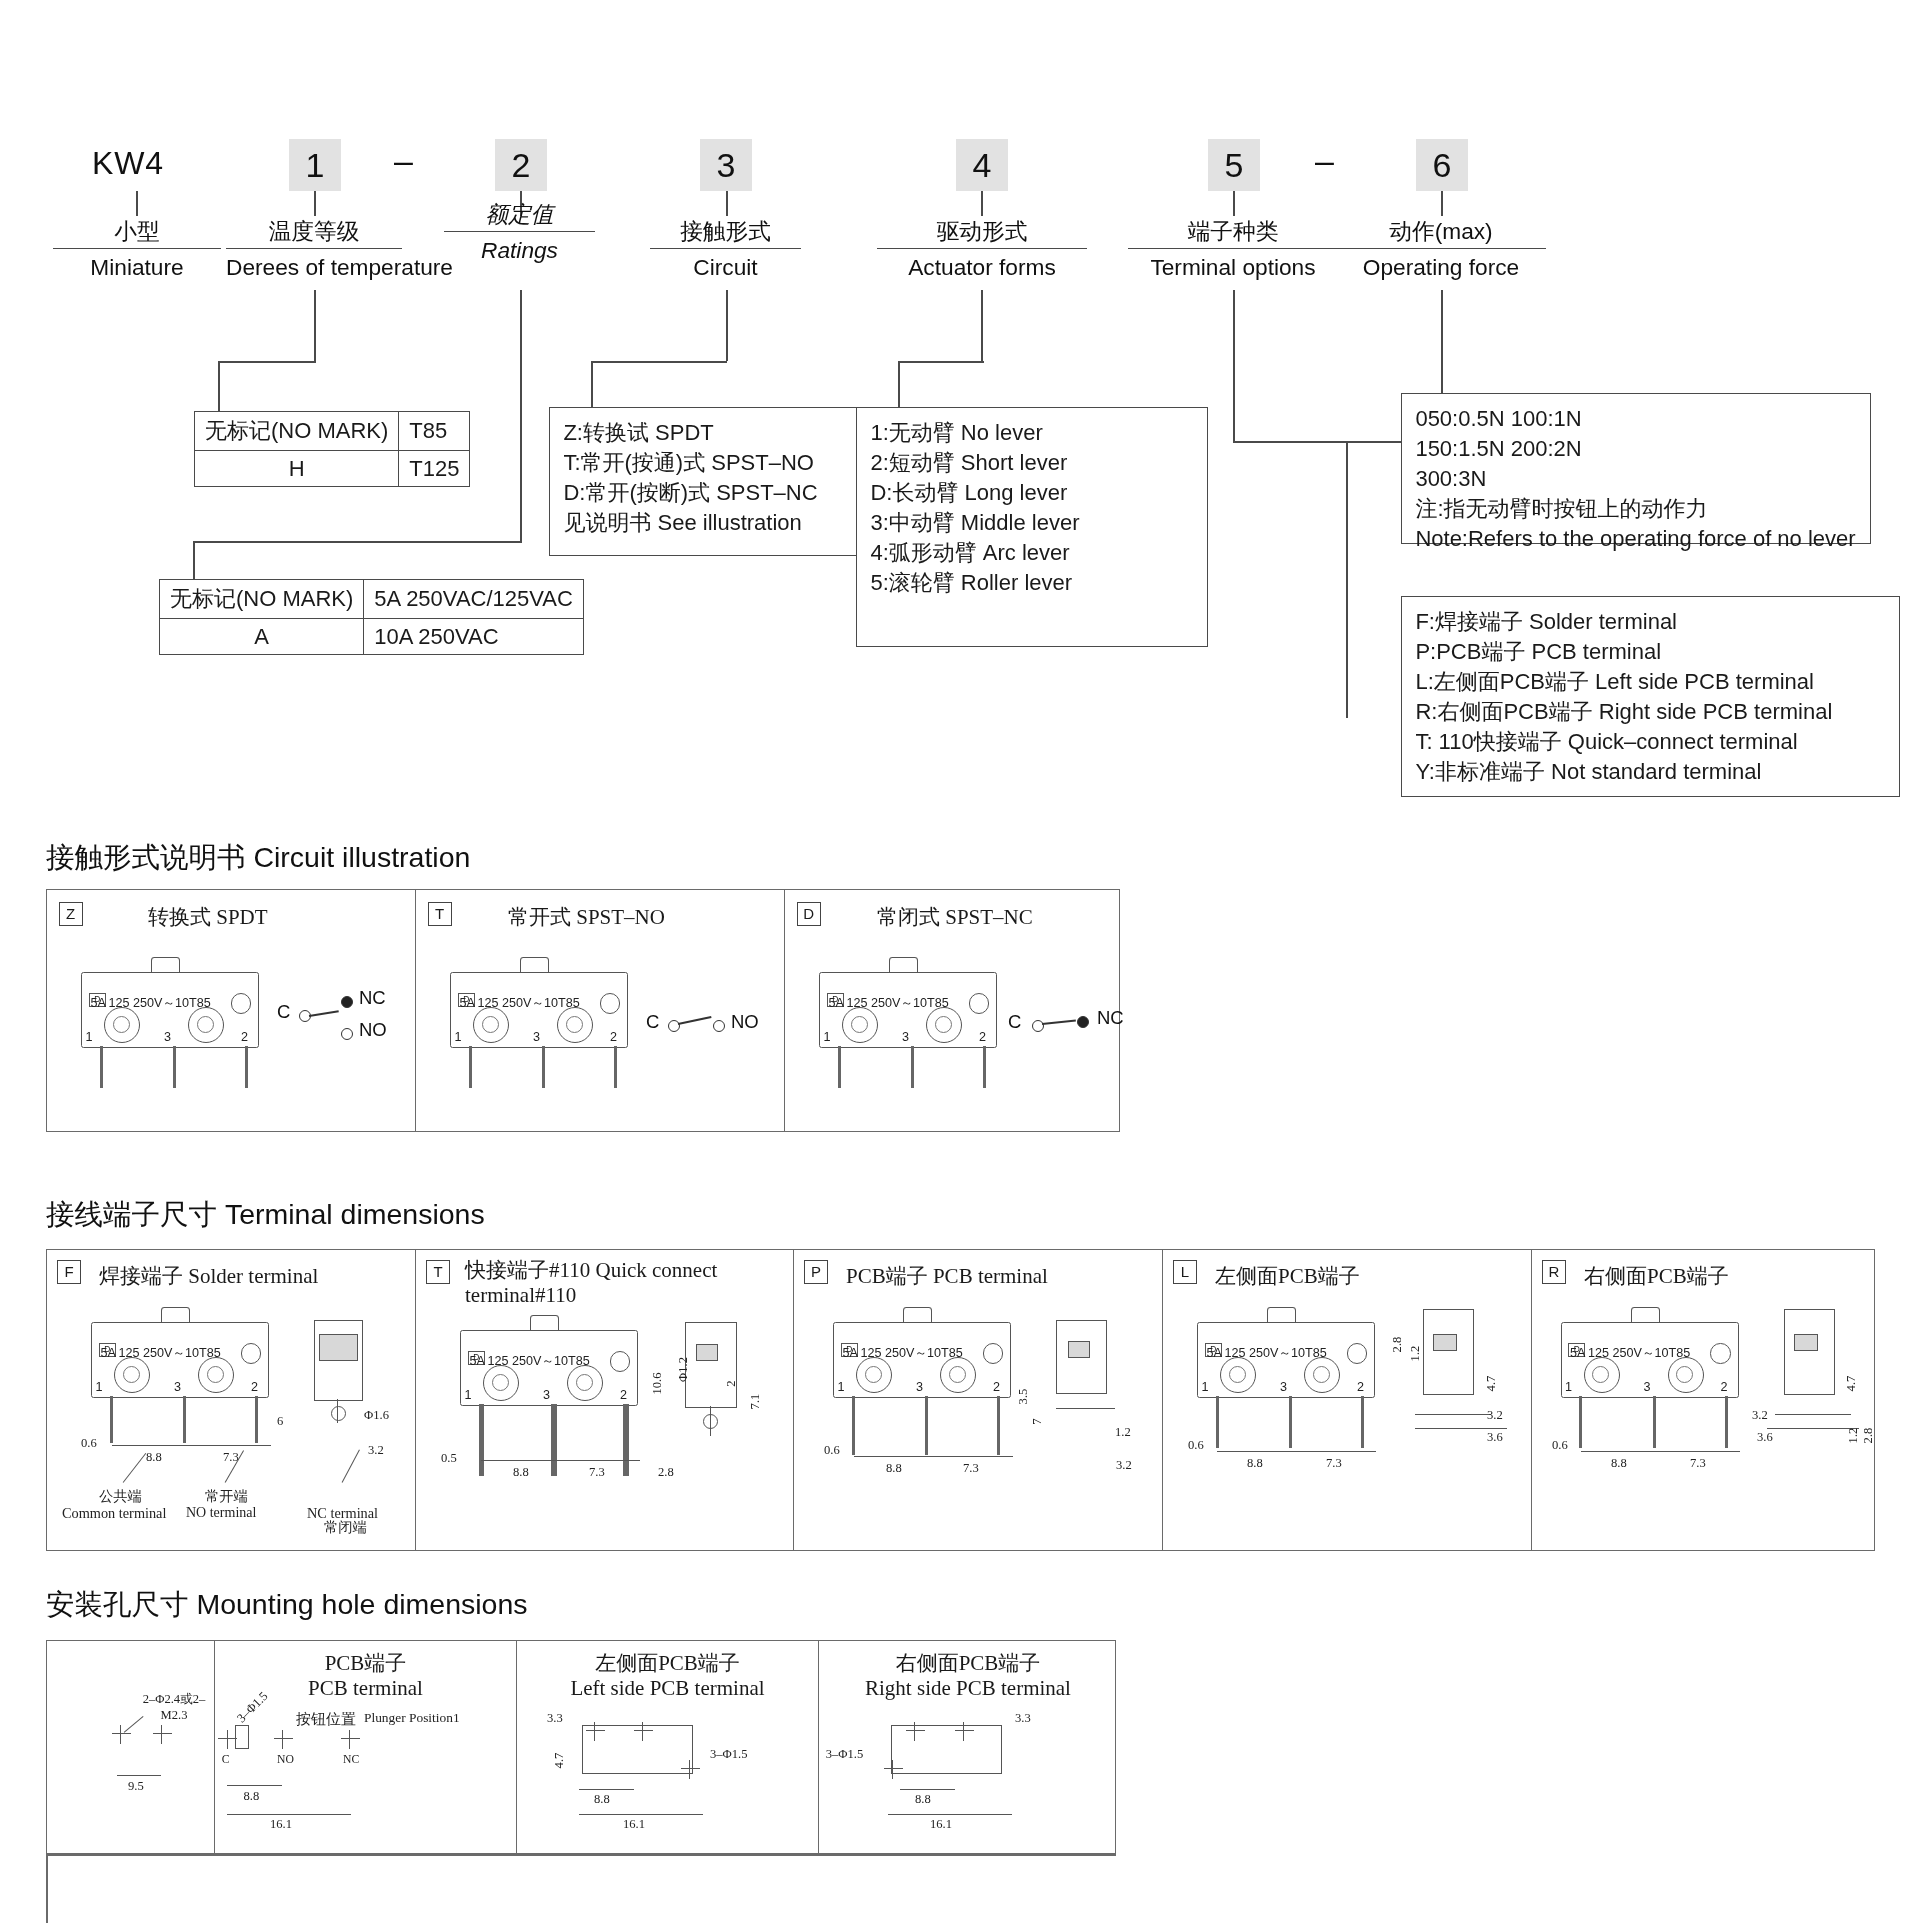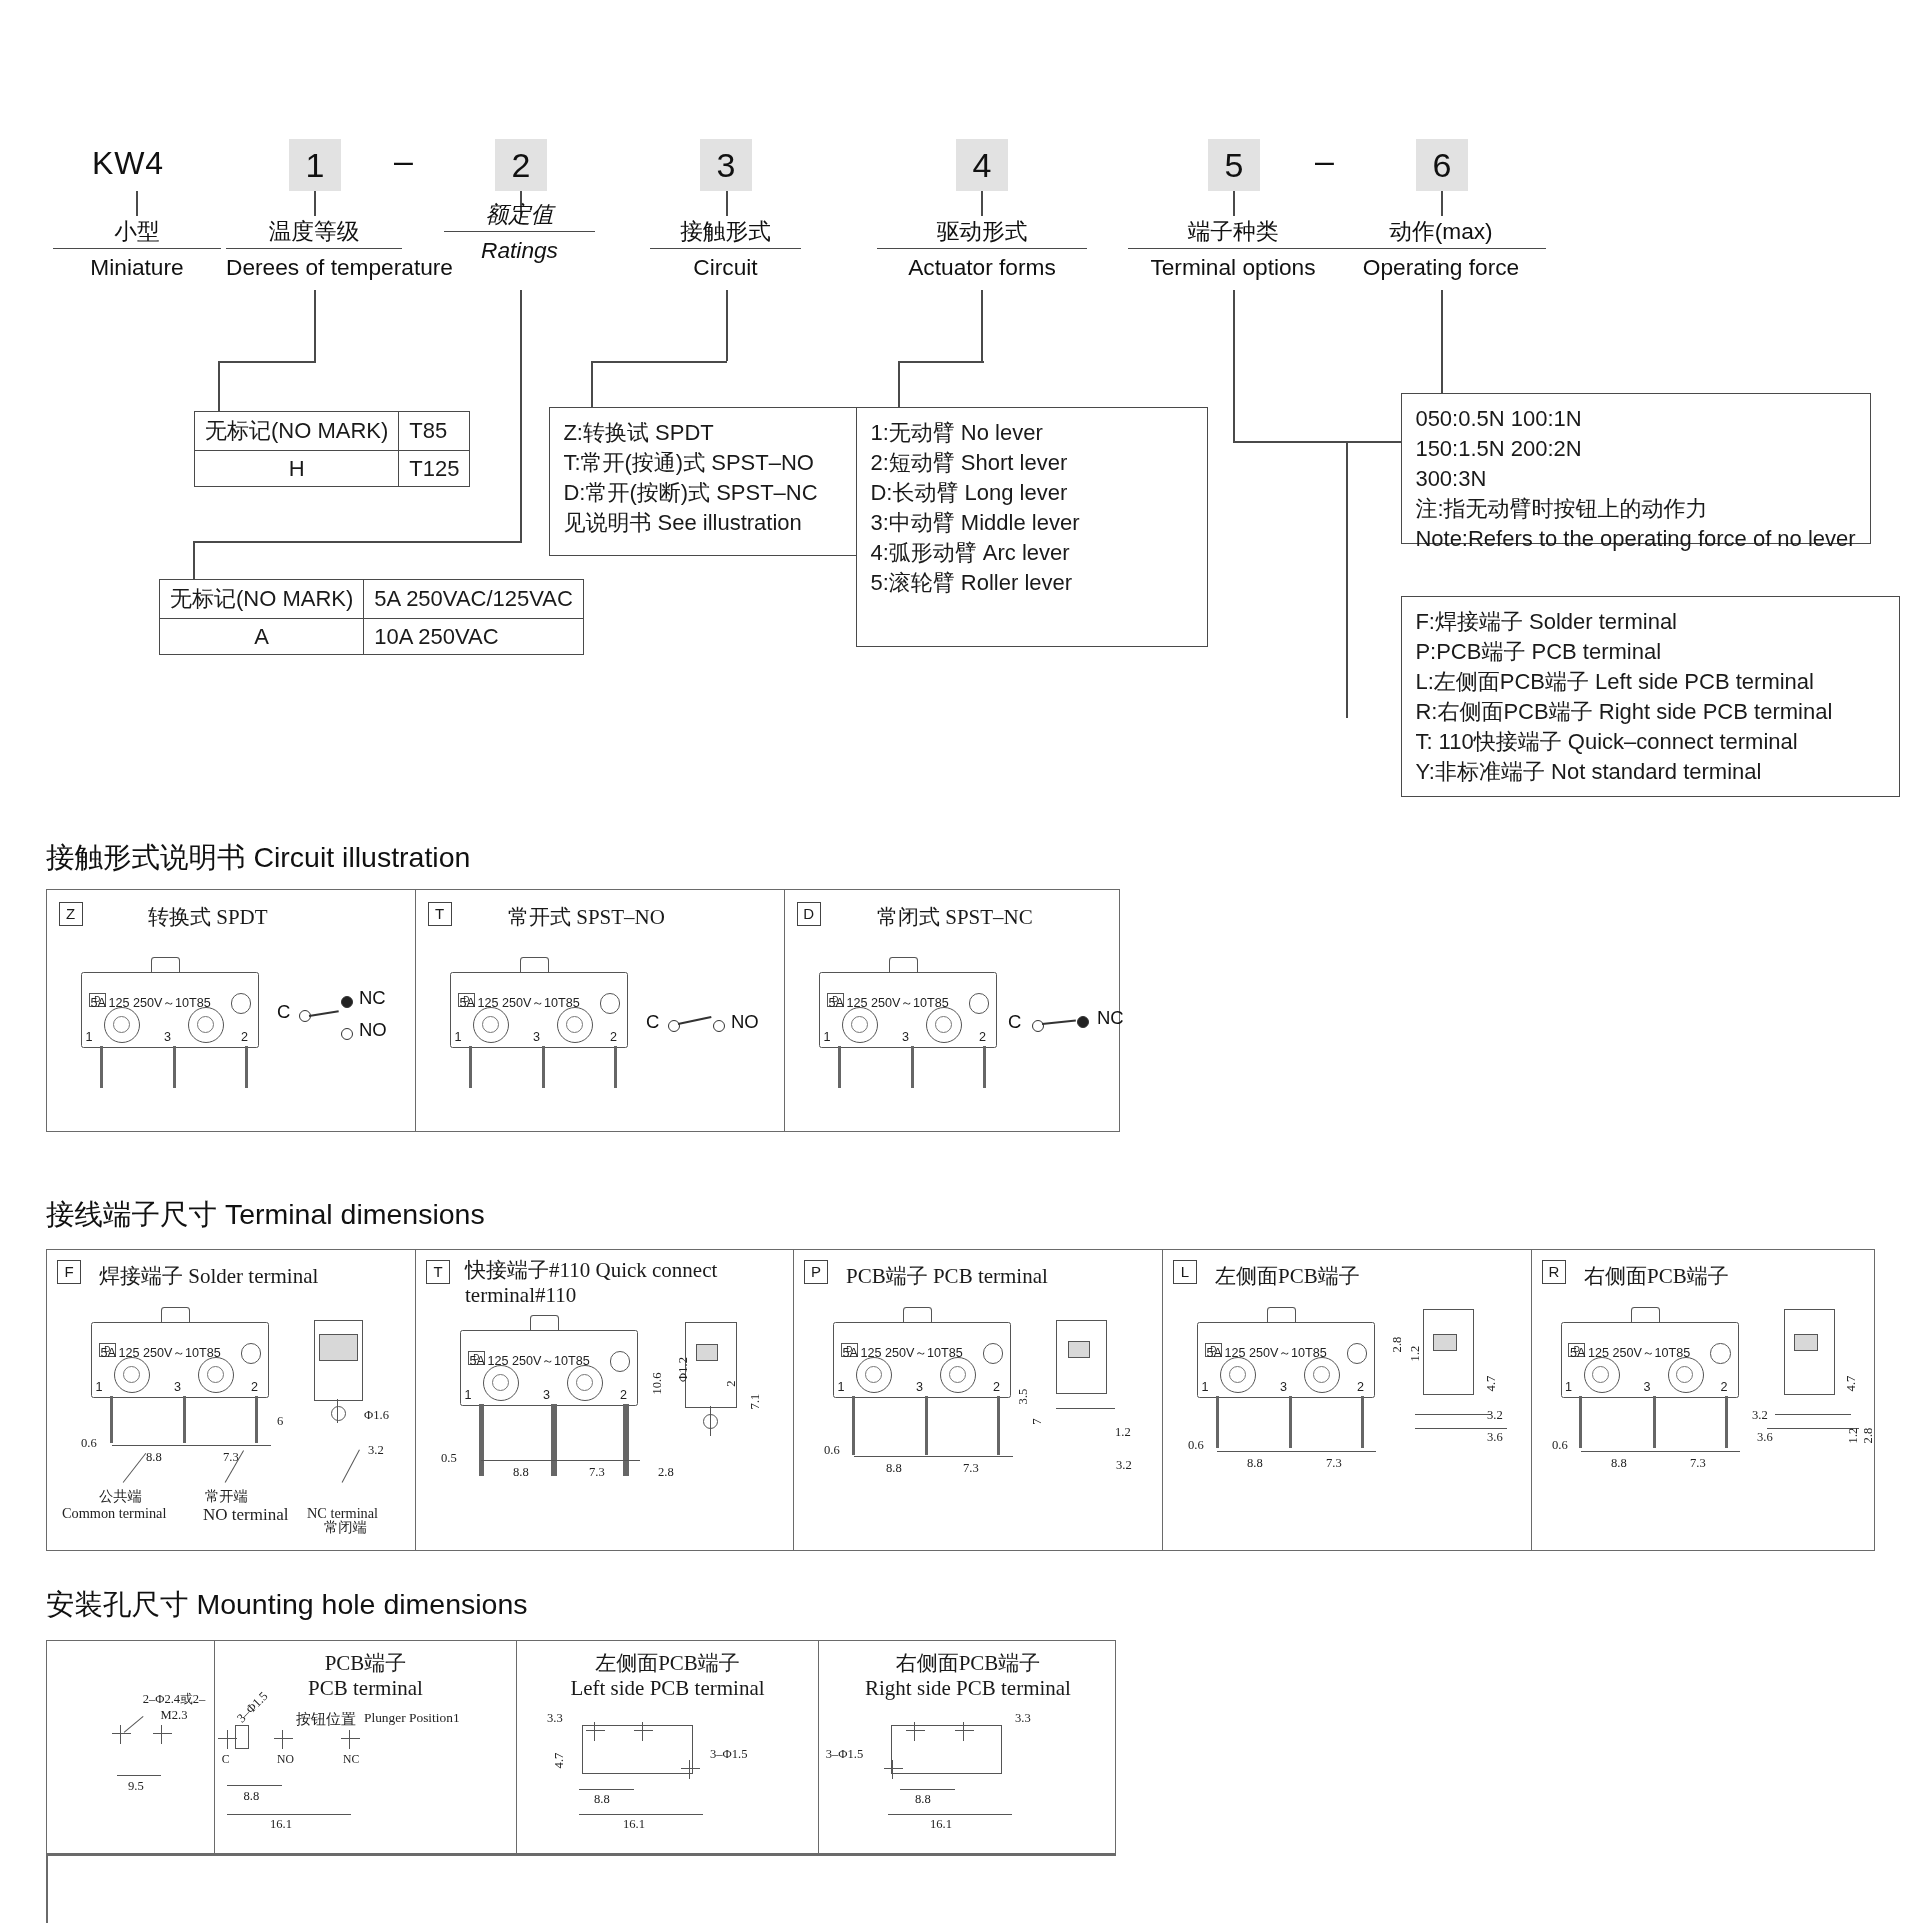--- a/index.html
+++ b/index.html
@@ -357,21 +357,21 @@
       <div class="dim" style="left:34px;top:186px;">0.6</div>
       <div class="dim" style="left:99px;top:200px;">8.8</div>
       <div class="dim" style="left:176px;top:200px;">7.3</div>
       <div class="dim" style="left:230px;top:164px;">6</div>
       <div class="dim" style="left:321px;top:193px;">3.2</div>
       <div class="dim" style="left:317px;top:158px;">Φ1.6</div>
 
       <div class="dim" style="left:52px;top:237px;font-size:14.3px;">公共端</div>
       <div class="dim" style="left:15px;top:255px;font-size:14.3px;">Common terminal</div>
       <div class="dim" style="left:158px;top:237px;font-size:14.3px;">常开端</div>
-      <div class="dim" style="left:156px;top:255px;font-size:17px;">NO terminal</div>
+      <div class="dim" style="left:139px;top:255px;font-size:14px;">NO terminal</div>
       <div class="dim" style="left:277px;top:237px;font-size:14.3px;margin-top:31px;">常闭端</div>
       <div class="dim" style="left:260px;top:255px;font-size:14.3px;">NC terminal</div>
       <div class="leader" style="left:76px;top:232px;width:37px;transform:rotate(-52deg);"></div>
       <div class="leader" style="left:178px;top:232px;width:37px;transform:rotate(-60deg);"></div>
       <div class="leader" style="left:295px;top:232px;width:37px;transform:rotate(-62deg);"></div>
     </div>
 
     <div class="cell" style="left:369px;top:0;width:378px;">
       <div class="code-tag" style="left:10px;top:10px;">T</div>
       <div class="cell-title" style="left:49px;top:8.4px;width:269px;white-space:normal;line-height:25px;">快接端子#110 Quick connect terminal#110</div>

